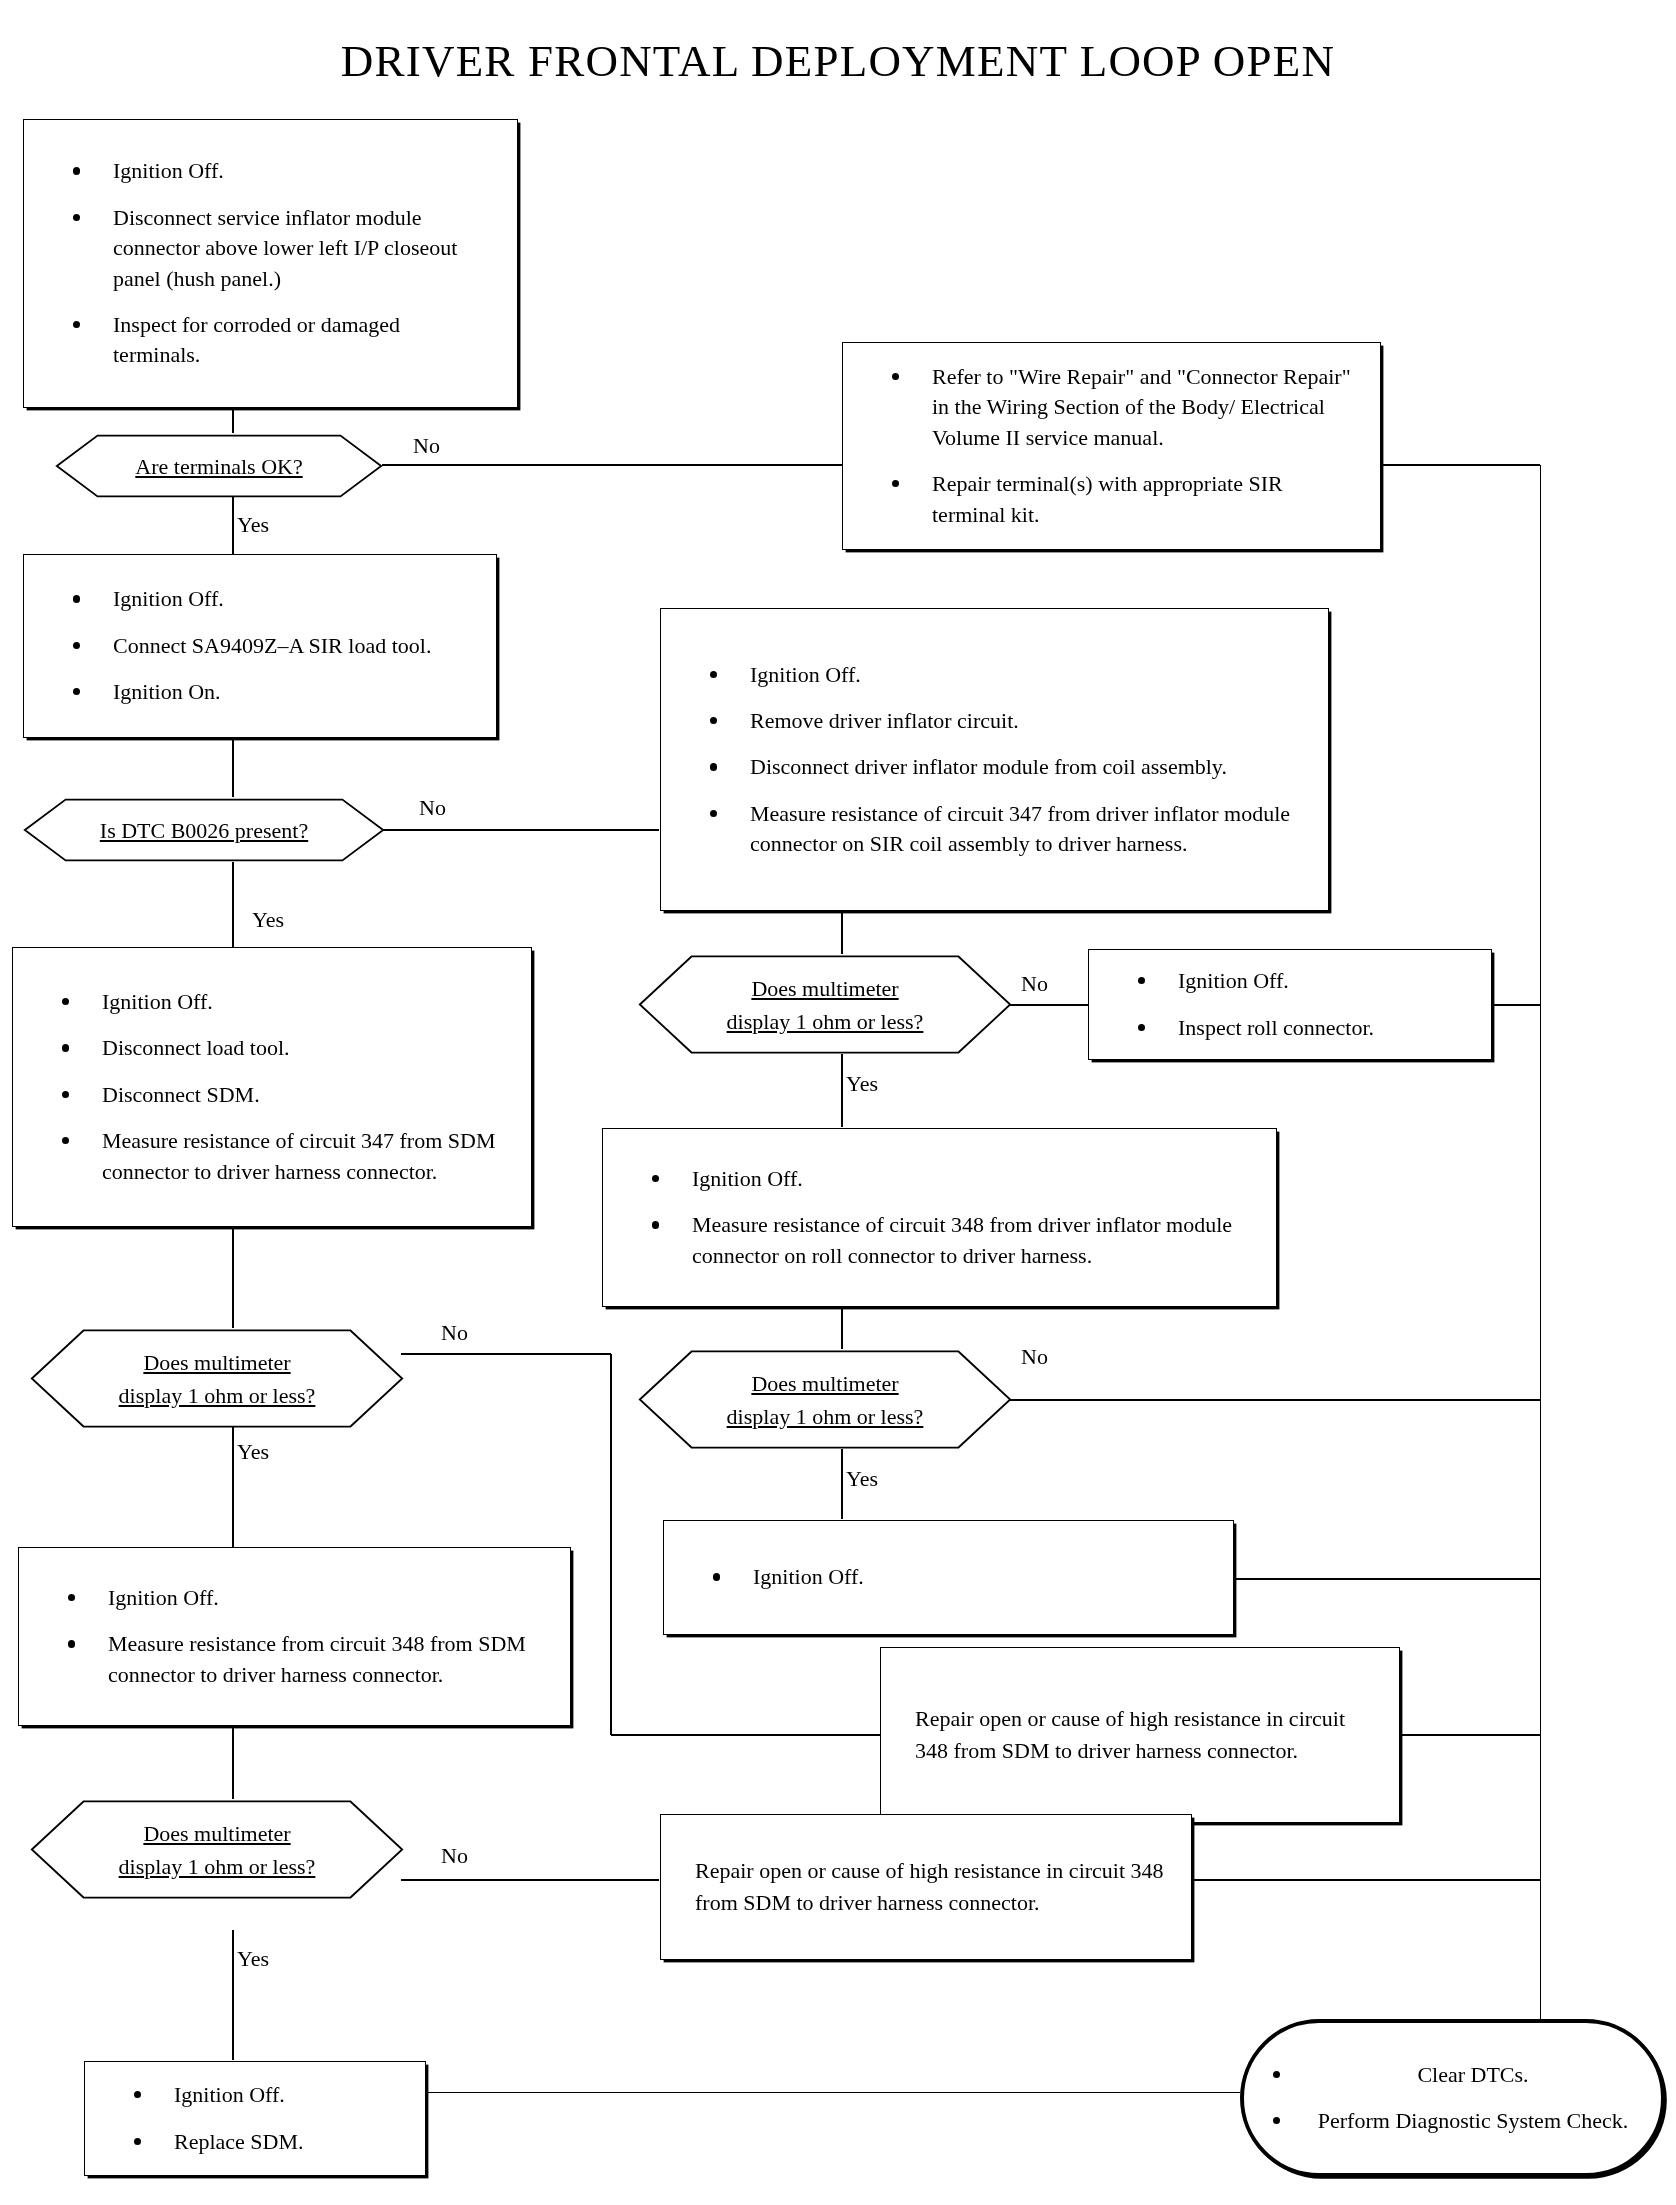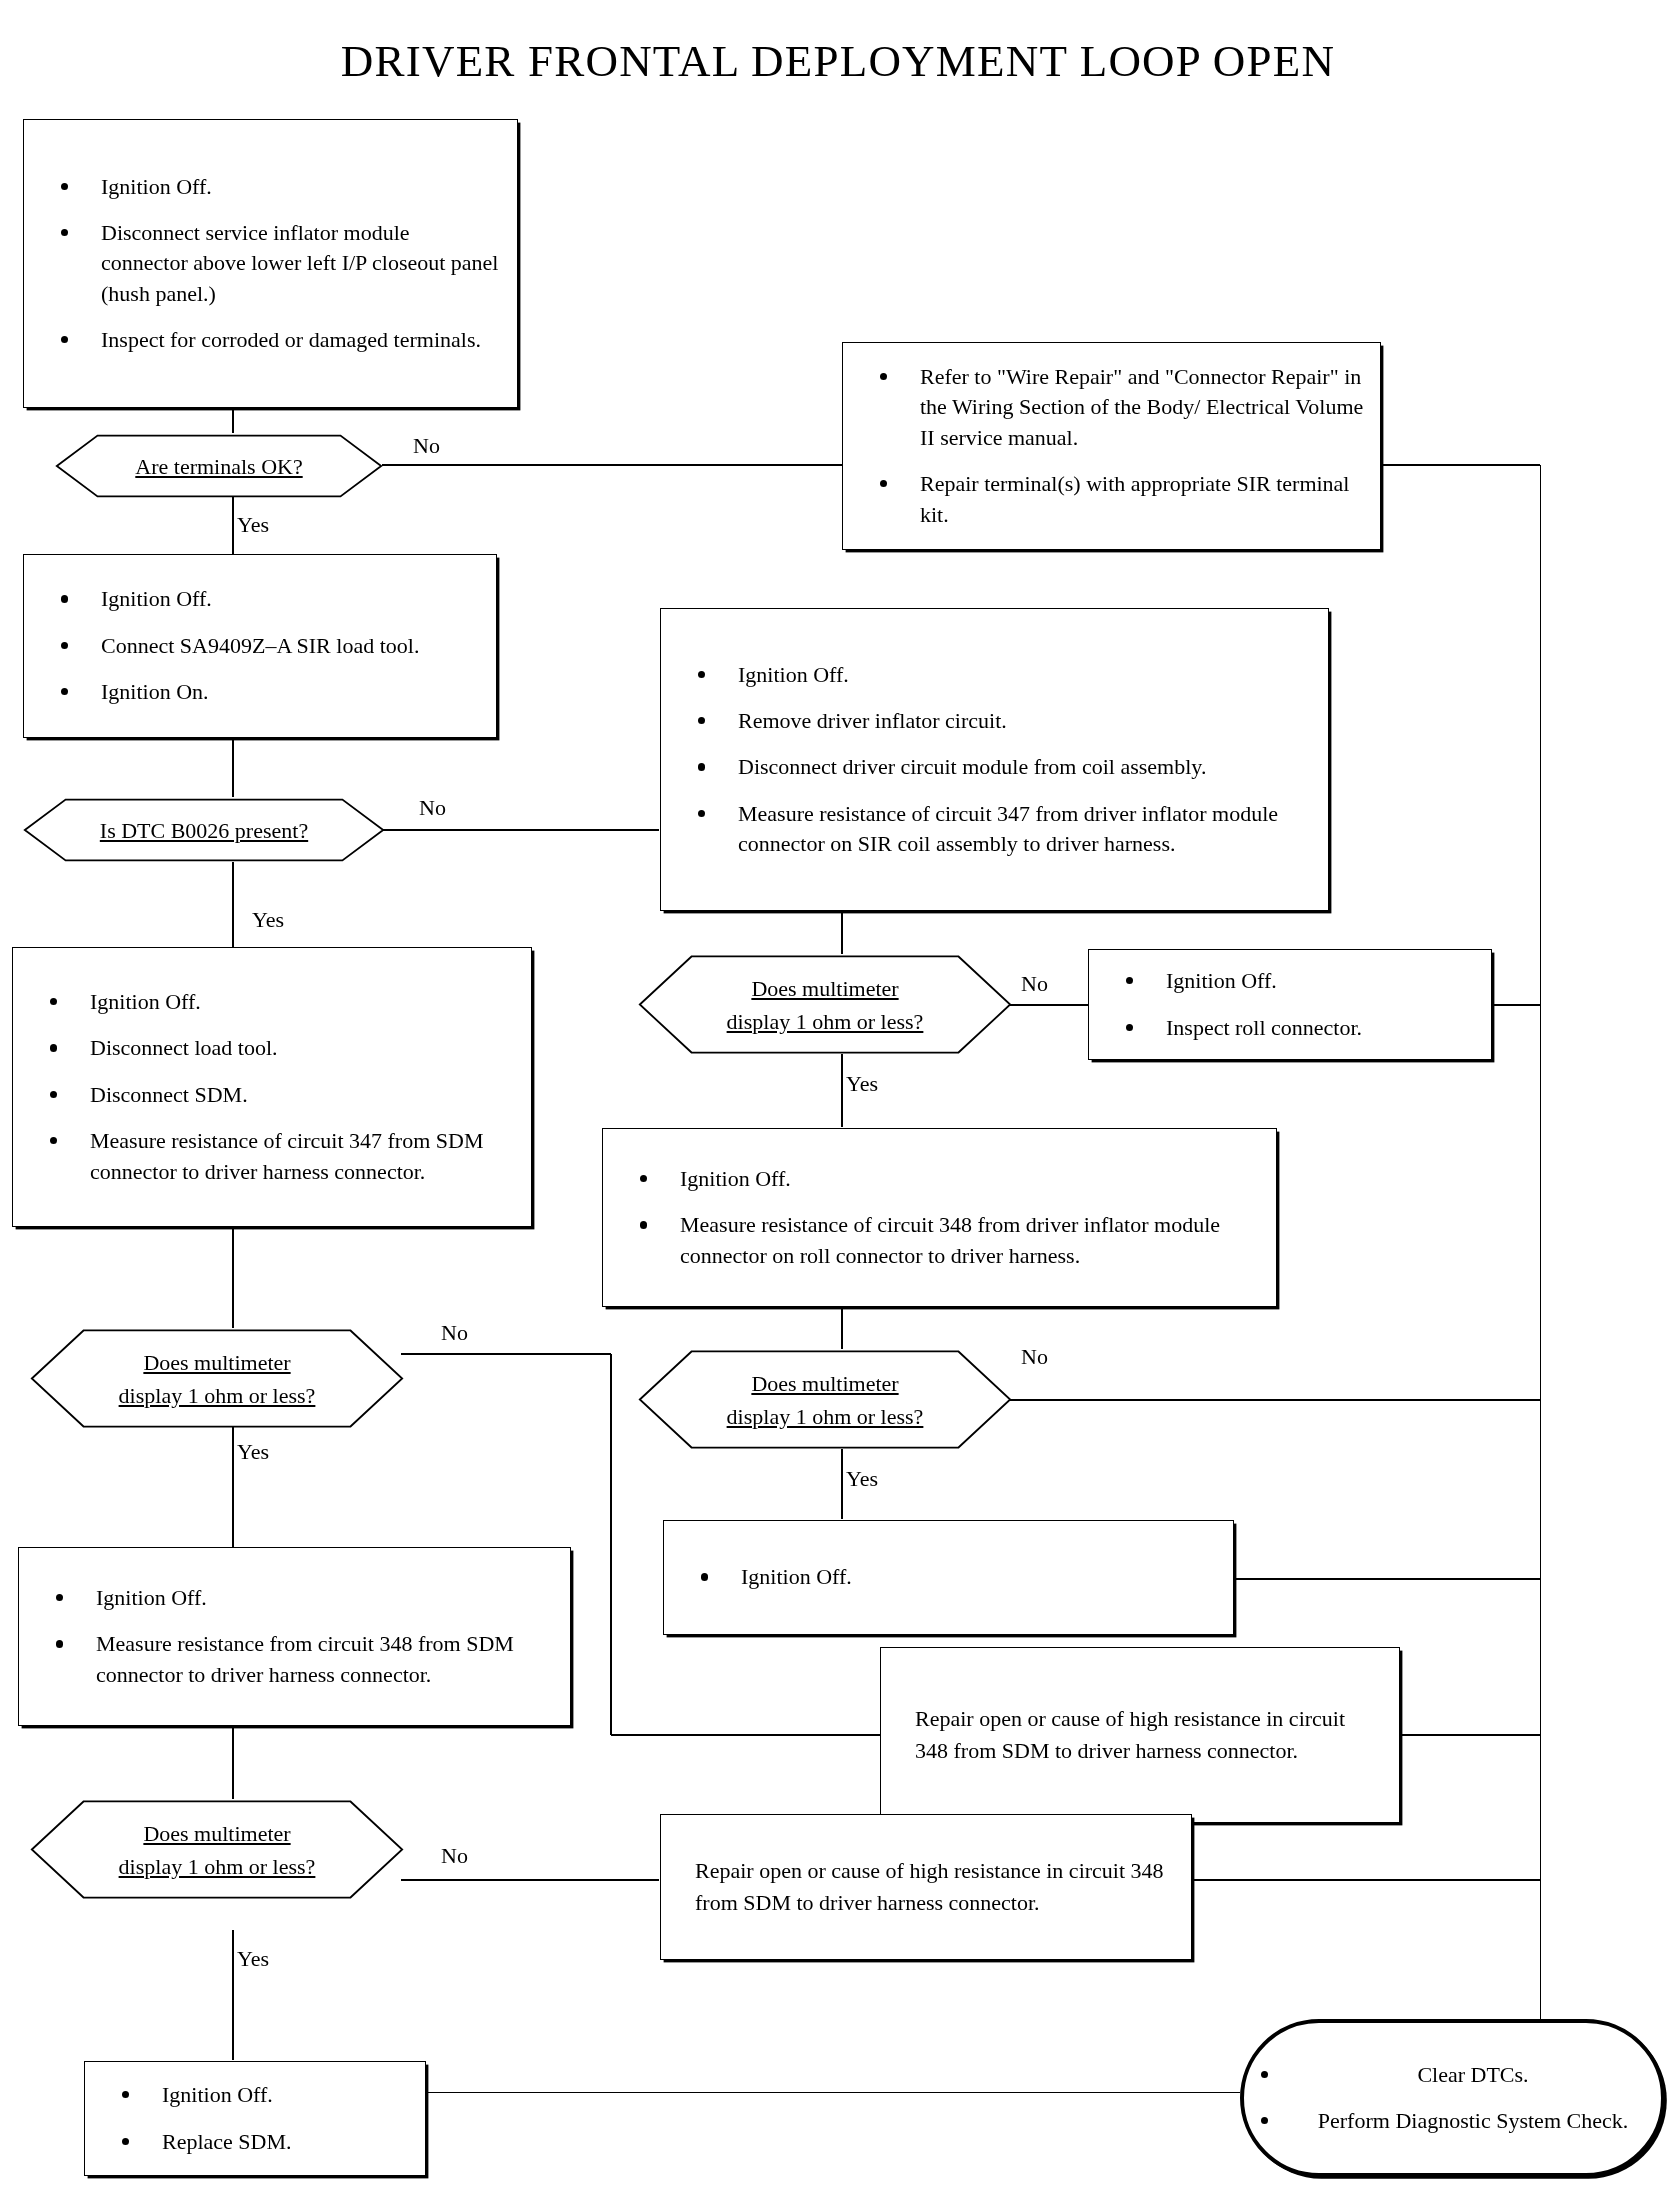--- a/index.html
+++ b/index.html
@@ -55,21 +55,21 @@
   .hex svg{position:absolute;left:0;top:0;}
   .body{
     position:absolute;
     left:0;top:0;right:0;bottom:0;
     display:flex;
     flex-direction:column;
     justify-content:center;
   }
   ul.bullets{
     list-style:none;
-    margin:0;
+    margin:12px;
     padding:0 16px 0 32px;
   }
   ul.bullets li{
     position:relative;
     padding-left:45px;
     margin:0 0 16px 0;
     font-size:22px;
     line-height:1.38;
   }
   ul.bullets li:last-child{margin-bottom:0;}
@@ -220,21 +220,21 @@
     </div>
   </div>
   <div class="edgelabel" style="left:419px; top:797px;">No</div>
   <div class="edgelabel" style="left:252px; top:909px;">Yes</div>
 
   <div class="node rect" style="left:660px; top:608px; width:669px; height:303px;">
     <div class="body">
       <ul class="bullets">
         <li>Ignition Off.</li>
         <li>Remove driver inflator circuit.</li>
-        <li>Disconnect driver circuit module from coil assembly.</li>
+        <li>Disconnect driver inflator module from coil assembly.</li>
         <li>Measure resistance of circuit 347 from driver inflator module connector on SIR coil assembly to driver harness.</li>
       </ul>
     </div>
   </div>
 
   <div class="node hex" style="left:638px; top:954px; width:374px; height:101px;">
     <svg width="374" height="101" viewBox="0 0 615 166" xmlns="http://www.w3.org/2000/svg">
       <polygon points="3,83 88,4 527,4 612,83 527,162 88,162" fill="#ffffff" stroke="#000000" stroke-width="3"></polygon>
     </svg>
     <div class="hextext">

